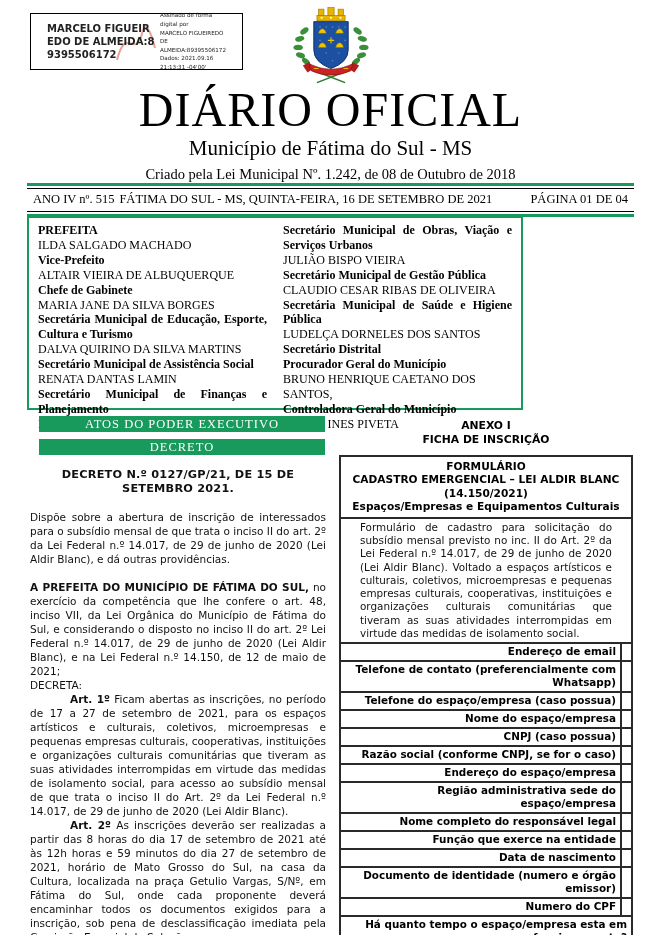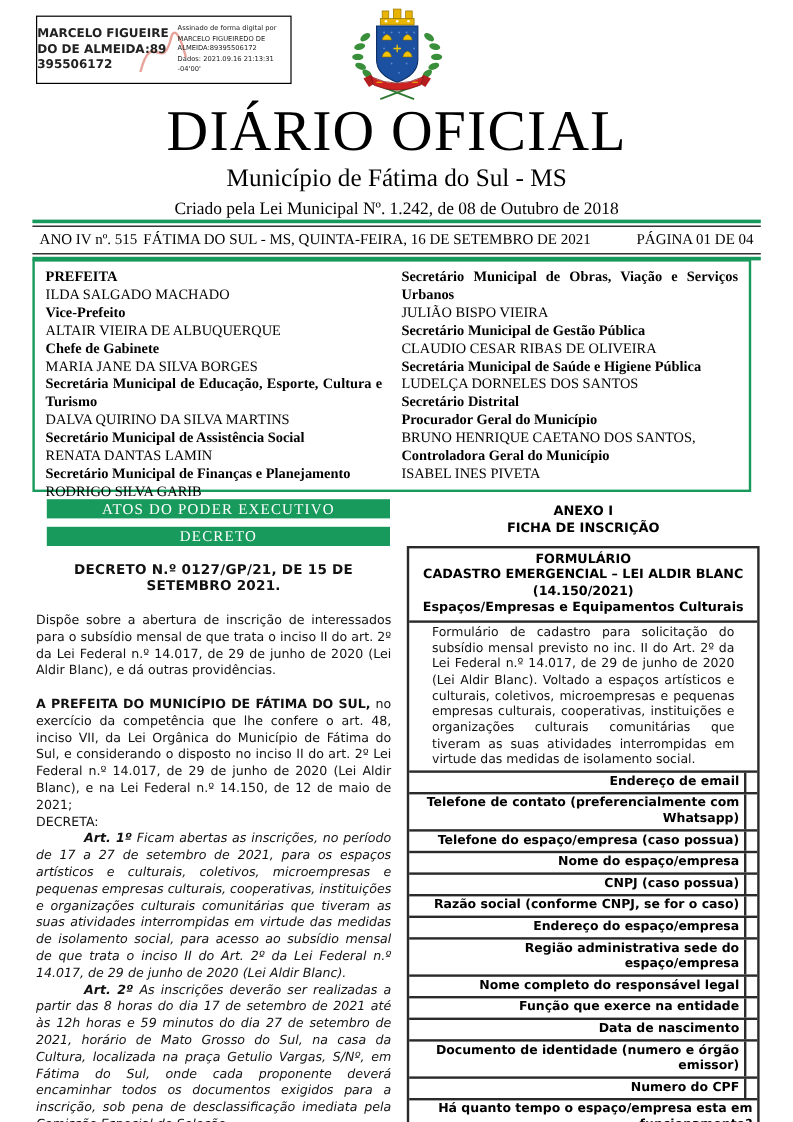--- a/index.html
+++ b/index.html
@@ -6,21 +6,21 @@
   html,body { background:#ffffff; }
   body {
     width:661px; height:935px; position:relative; overflow:hidden;
     font-family:"Liberation Serif", serif; color:#000;
   }
 
   
   #sig-box {
     position:absolute; left:30px; top:13px; width:213px; height:57px;
     border:1.5px solid #000; display:flex; align-items:center;
-    padding:3px 0; gap:4px; background:#fff;
+    padding:3px 16px; gap:4px; background:#fff;
   }
   #sig-squiggle { position:absolute; left:78px; top:4px; pointer-events:none; }
   .sig-name {
     width:113px; font-family:"DejaVu Sans", sans-serif; font-weight:600;
     font-size:10px; line-height:1.3; color:#222; word-break:break-all; z-index:1;
   }
   .sig-details {
     flex:1; font-family:"DejaVu Sans", sans-serif; font-size:5.6px;
     line-height:1.55; color:#222; z-index:1;
   }
@@ -42,21 +42,21 @@
   }
   #date-band .inner {
     border-top:1px solid #000; border-bottom:1px solid #000;
     display:flex; justify-content:space-between; align-items:center;
     padding:3px 6px 4px 6px; font-size:12.5px;
   }
   #date-band .left-group { display:flex; gap:5px; }
 
   
   #officials {
-    position:absolute; top:216px; left:27px; width:599px; height:194px;
+    position:absolute; top:216px; left:27px; width:496px; height:194px;
     border:2.5px solid var(--green); display:flex; gap:16px; padding:5px 9px;
   }
   .off-col { flex:1; font-size:12px; line-height:14.9px; }
   .off-title { font-weight:bold; text-align:justify; }
   .off-name  { }
 
   
   #left-col  { position:absolute; left:30px;  top:416px; width:296px; }
   #right-col { position:absolute; left:339px; top:419px; width:294px;
                font-family:"DejaVu Sans", sans-serif; }
@@ -68,21 +68,21 @@
   }
   .bar + .bar { margin-top:1px; }
 
   
   #decree { font-family:"DejaVu Sans", sans-serif; font-size:10.5px;
             line-height:14px; text-align:justify; color:#111; }
   .decree-title { font-weight:bold; text-align:center; font-size:11.3px;
                   margin:13px 0 14px 0; letter-spacing:0.2px; }
   .para { margin-bottom:14px; }
   .para-tight { margin-bottom:0; }
-  .art { text-indent:40px;font-style:italic; }
+  .art { text-indent:40px; }
   b.lead { font-weight:bold; }
 
   
   .annex-title { text-align:center; font-weight:bold; font-size:10.8px;
                  line-height:13.5px; margin-bottom:9px; }
   #form-box { border:2px solid #2a2a2a; width:294px; }
   .form-header {
     border-bottom:2px solid #2a2a2a; text-align:center; font-weight:bold;
     font-size:10.6px; line-height:13.4px; padding:3px 4px;
   }

